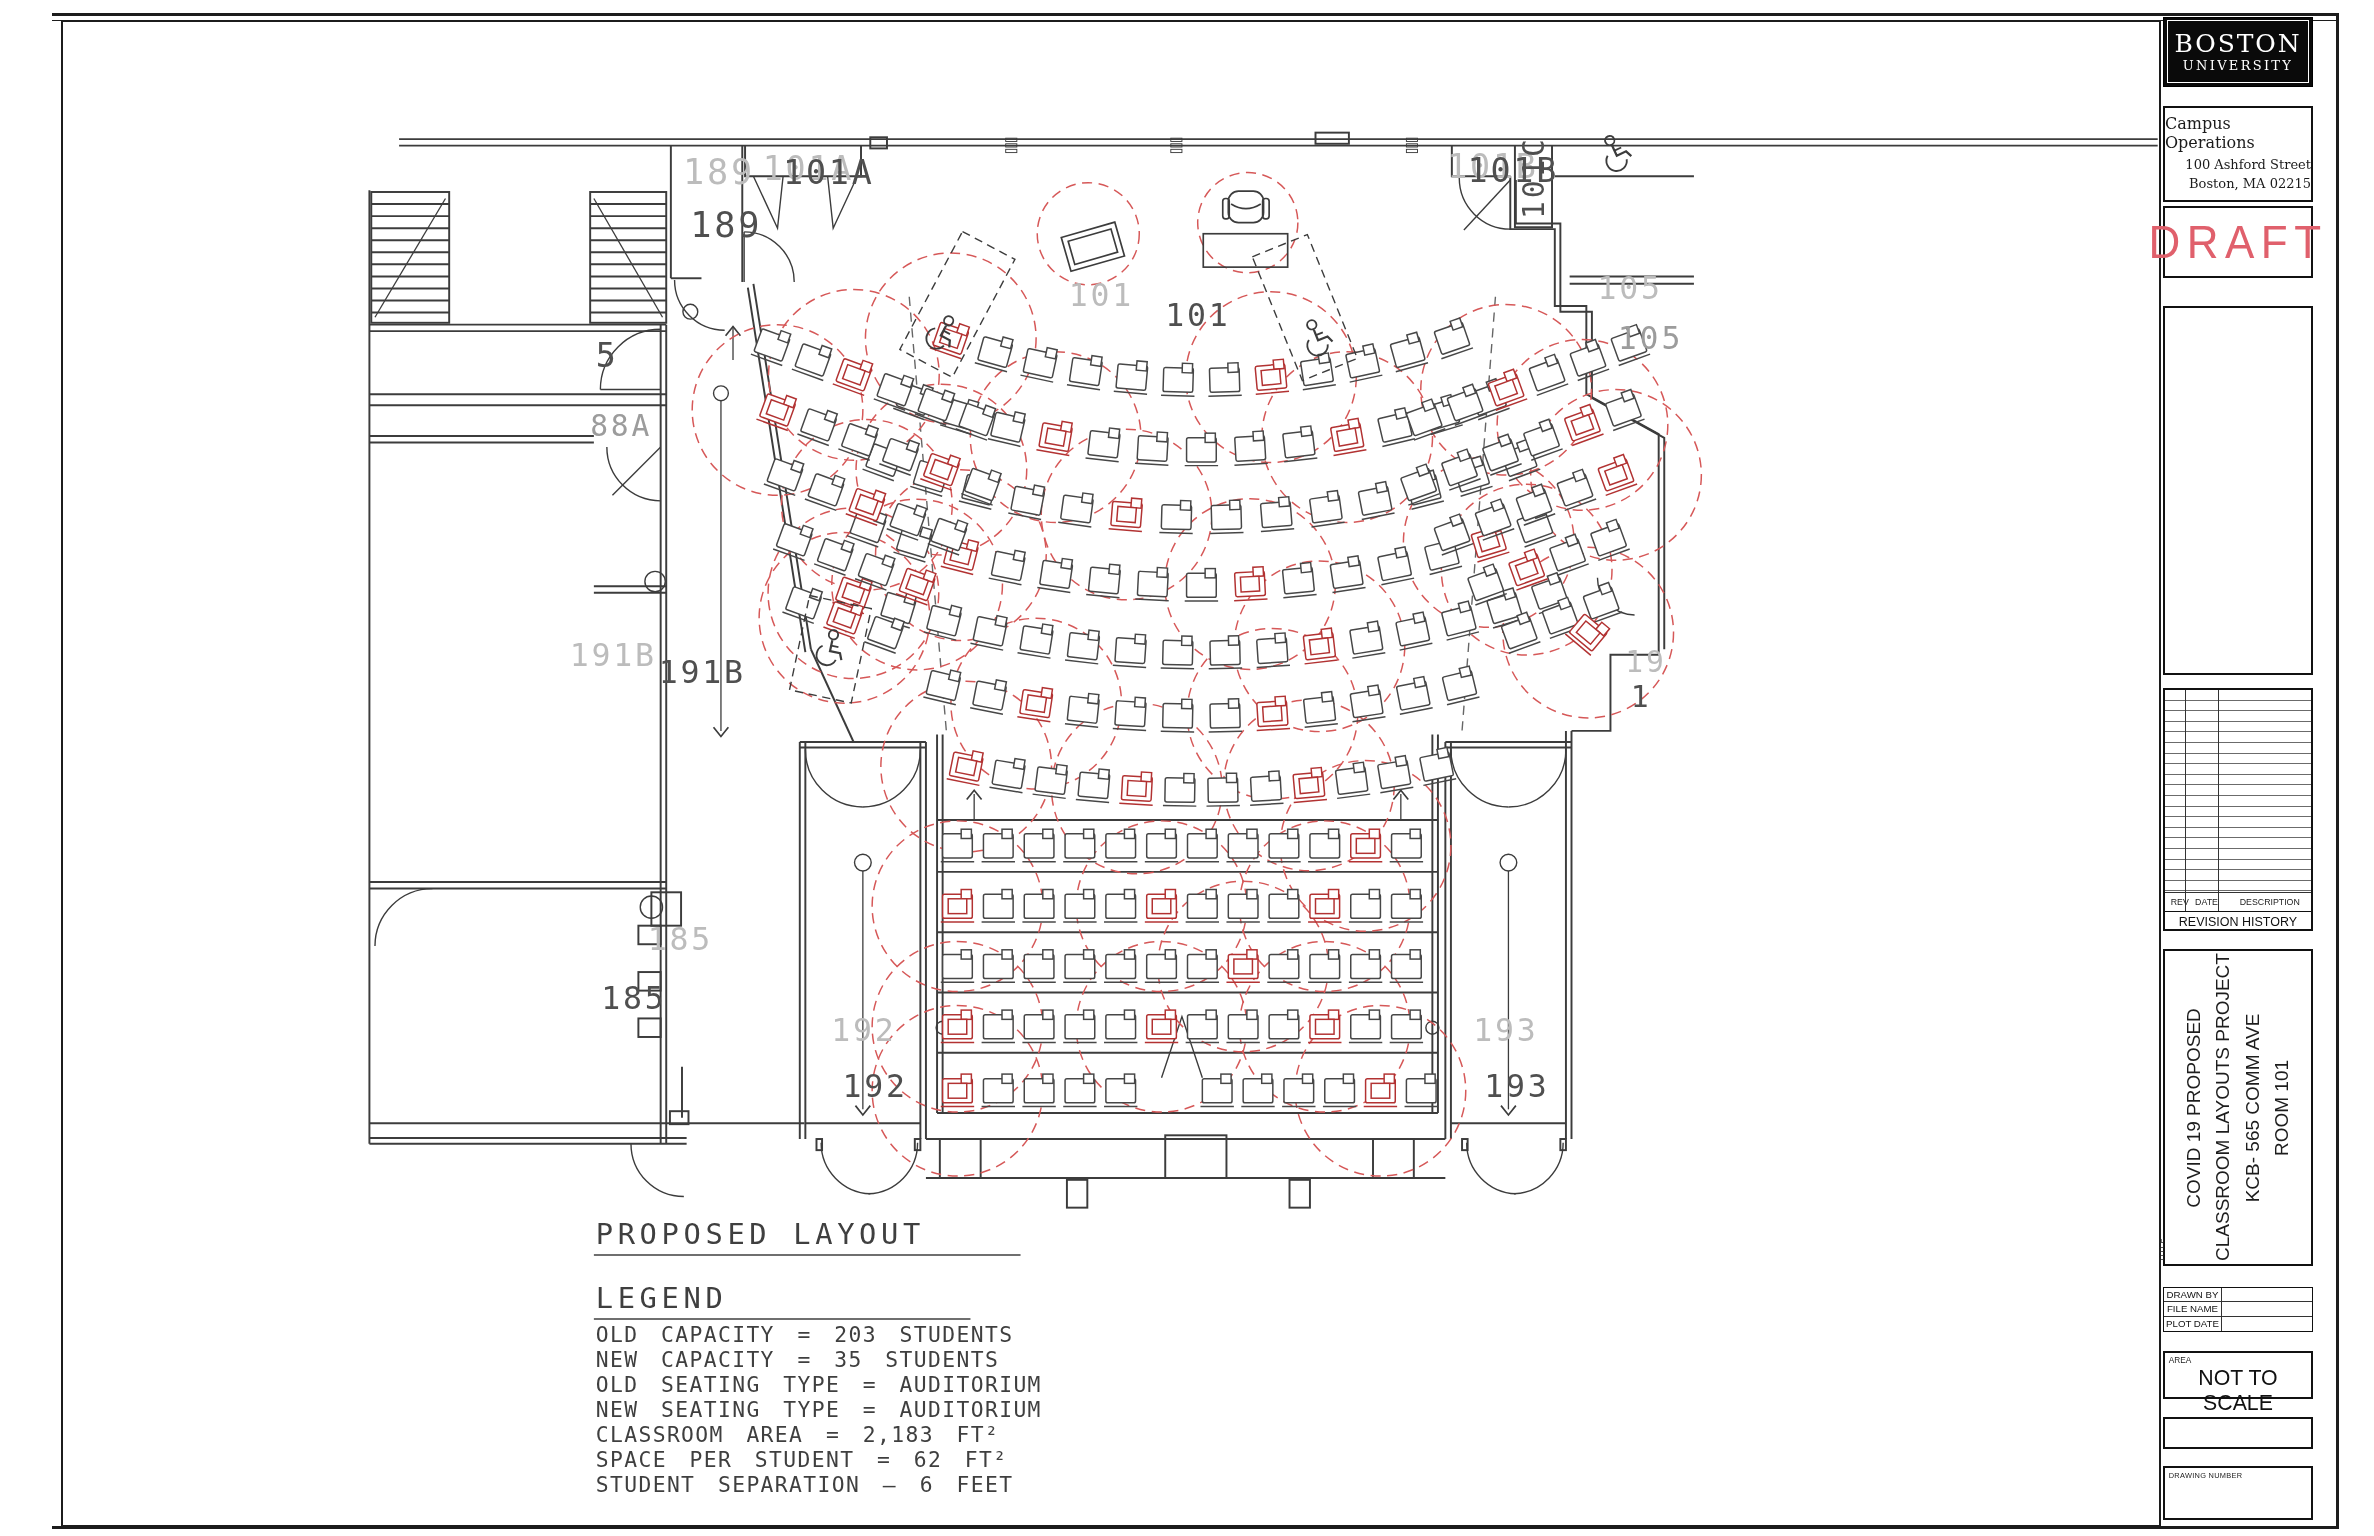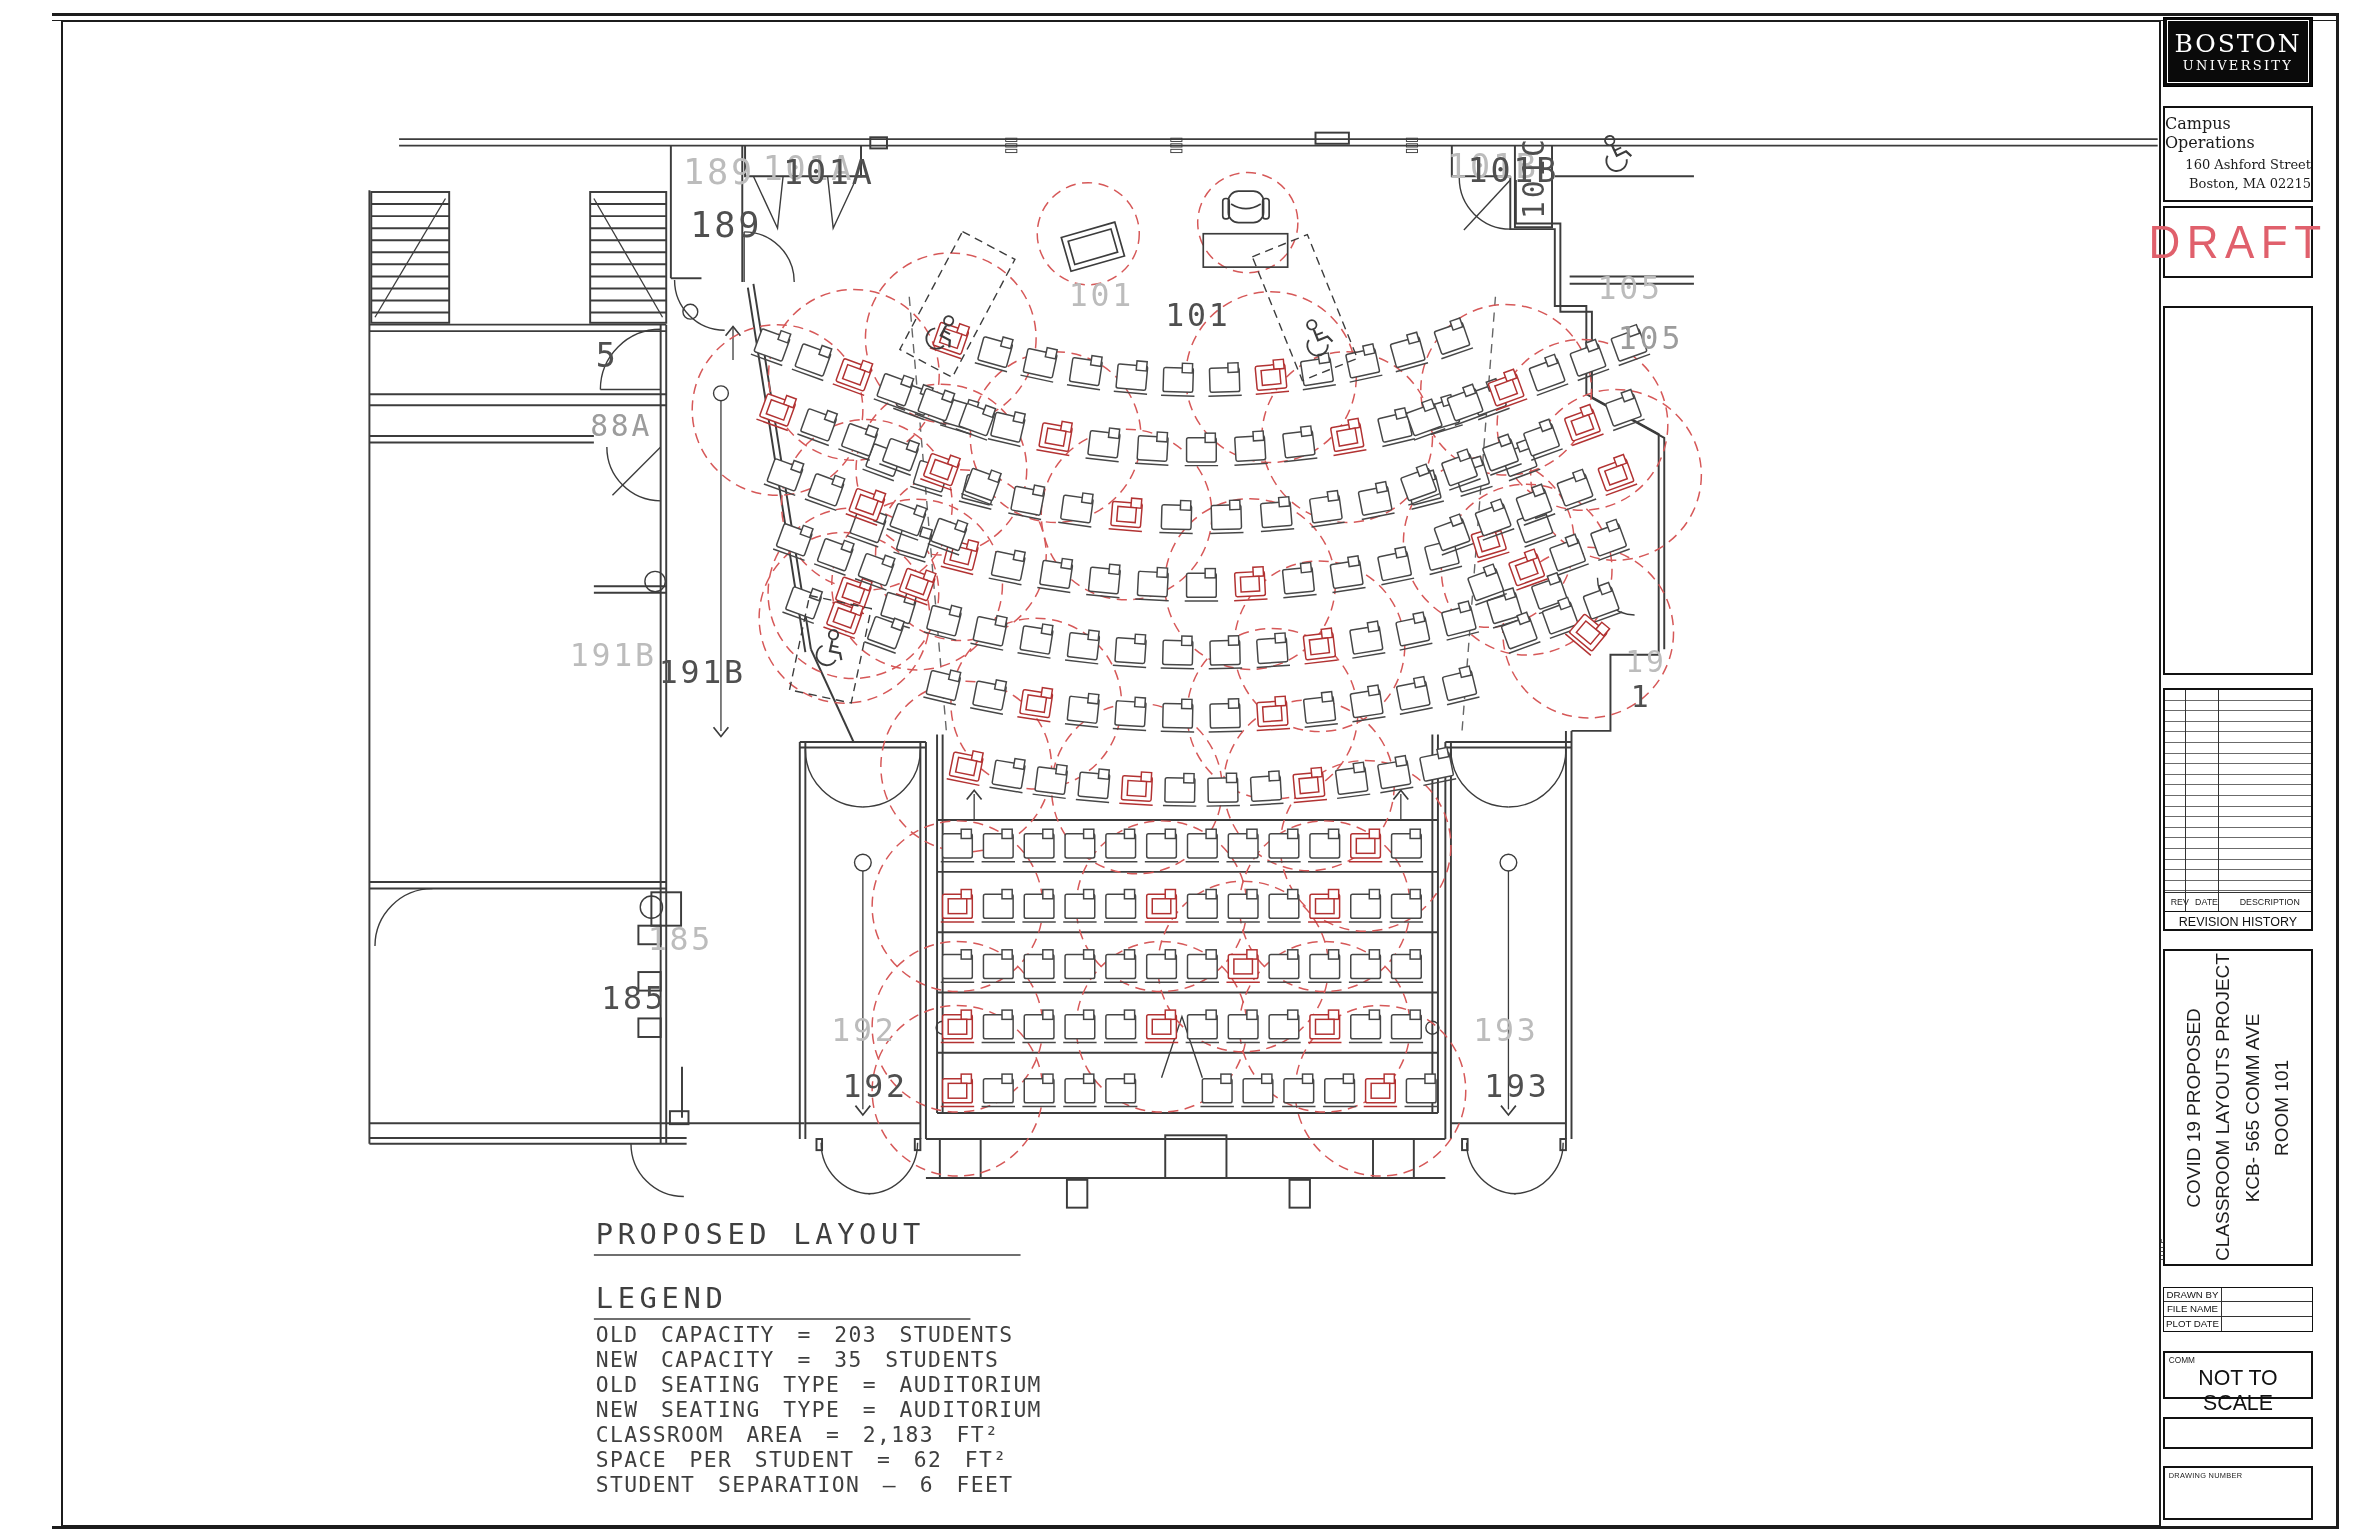--- a/index.html
+++ b/index.html
@@ -1389,21 +1389,21 @@
     </svg>
 
   <div class="tb tb-logo">
     <div class="inner"></div>
     <div class="l1">BOSTON</div>
     <div class="l2">UNIVERSITY</div>
   </div>
 
   <div class="tb tb-addr">
     <div class="a1">Campus Operations</div>
-    <div class="a2">160 Ashford Street</div>
+    <div class="a2">100 Ashford Street</div>
     <div class="a2">Boston, MA  02215</div>
   </div>
 
   <div class="tb tb-draft">
     <span>DRAFT</span>
   </div>
 
   <div class="tb tb-empty1"></div>
 
   <div class="tb tb-rev">
@@ -1451,21 +1451,21 @@
   <div class="tb tb-info">
     <div class="lab">DRAWN BY</div>
       <div></div>
     <div class="lab">FILE NAME</div>
       <div></div>
     <div class="lab">PLOT DATE</div>
       <div></div>
   </div>
 
   <div class="tb tb-scale">
-    <div class="slab">COMM</div>
+    <div class="slab">AREA</div>
     <div class="sval">NOT TO SCALE</div>
   </div>
 
   <div class="tb tb-empty2"></div>
 
   <div class="tb tb-dn">
     <div class="dlab">DRAWING NUMBER</div>
   </div>
 </div>
 

